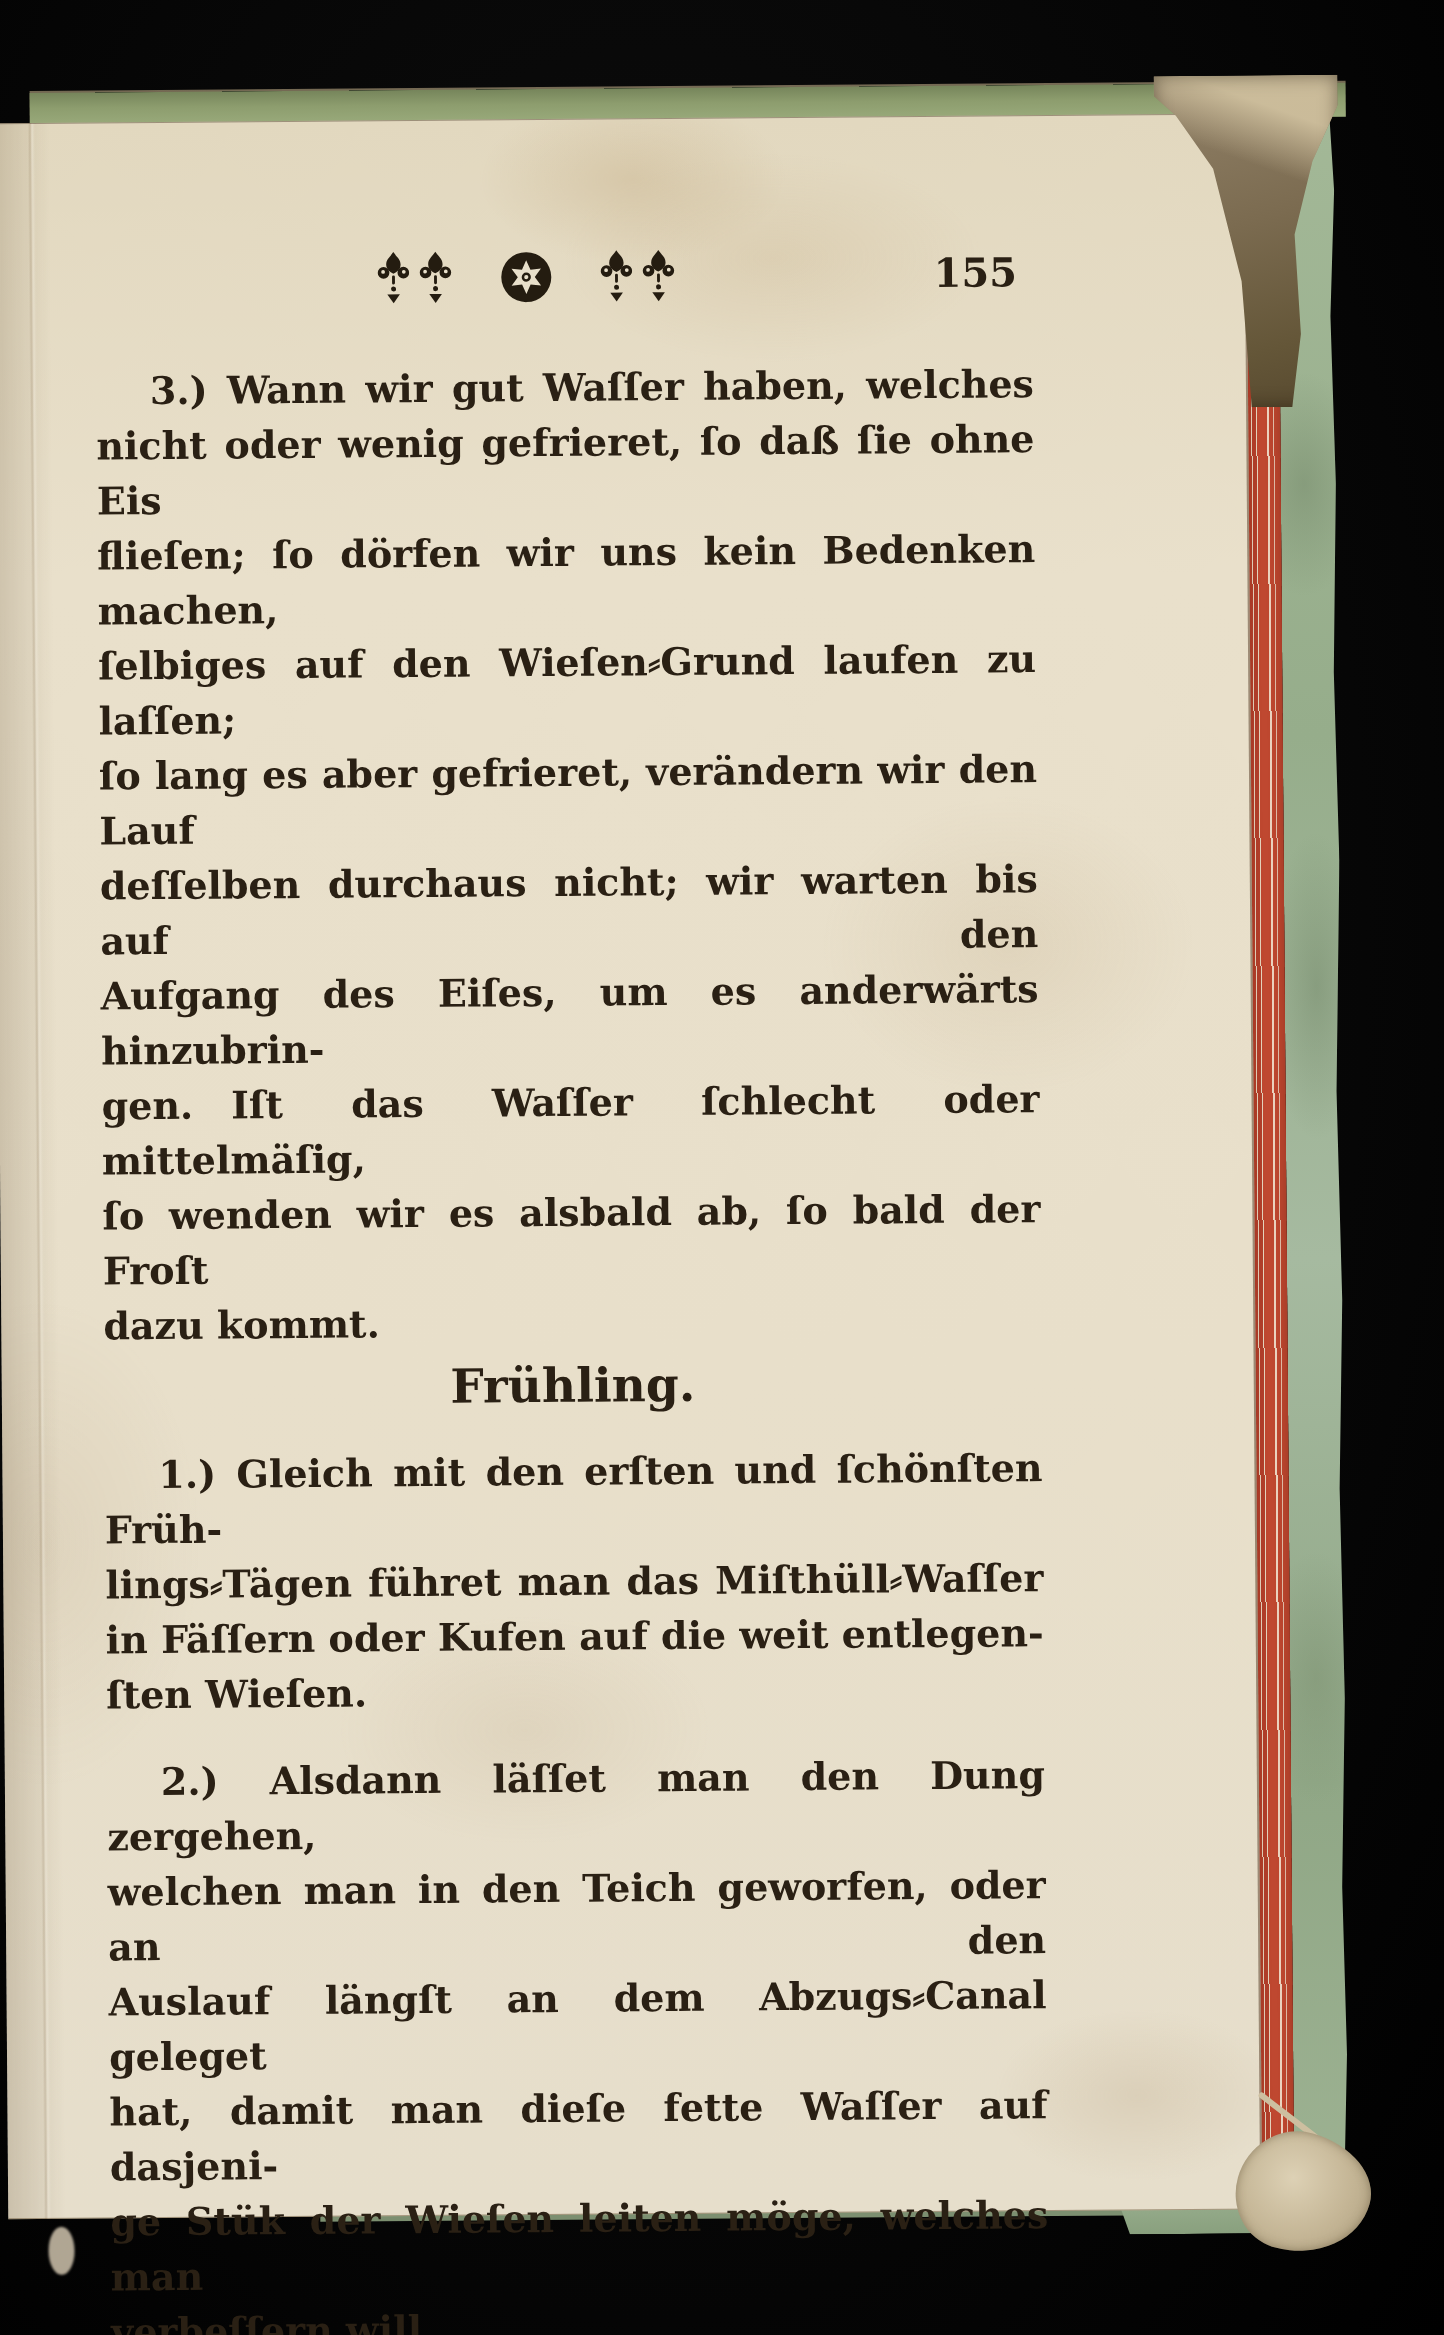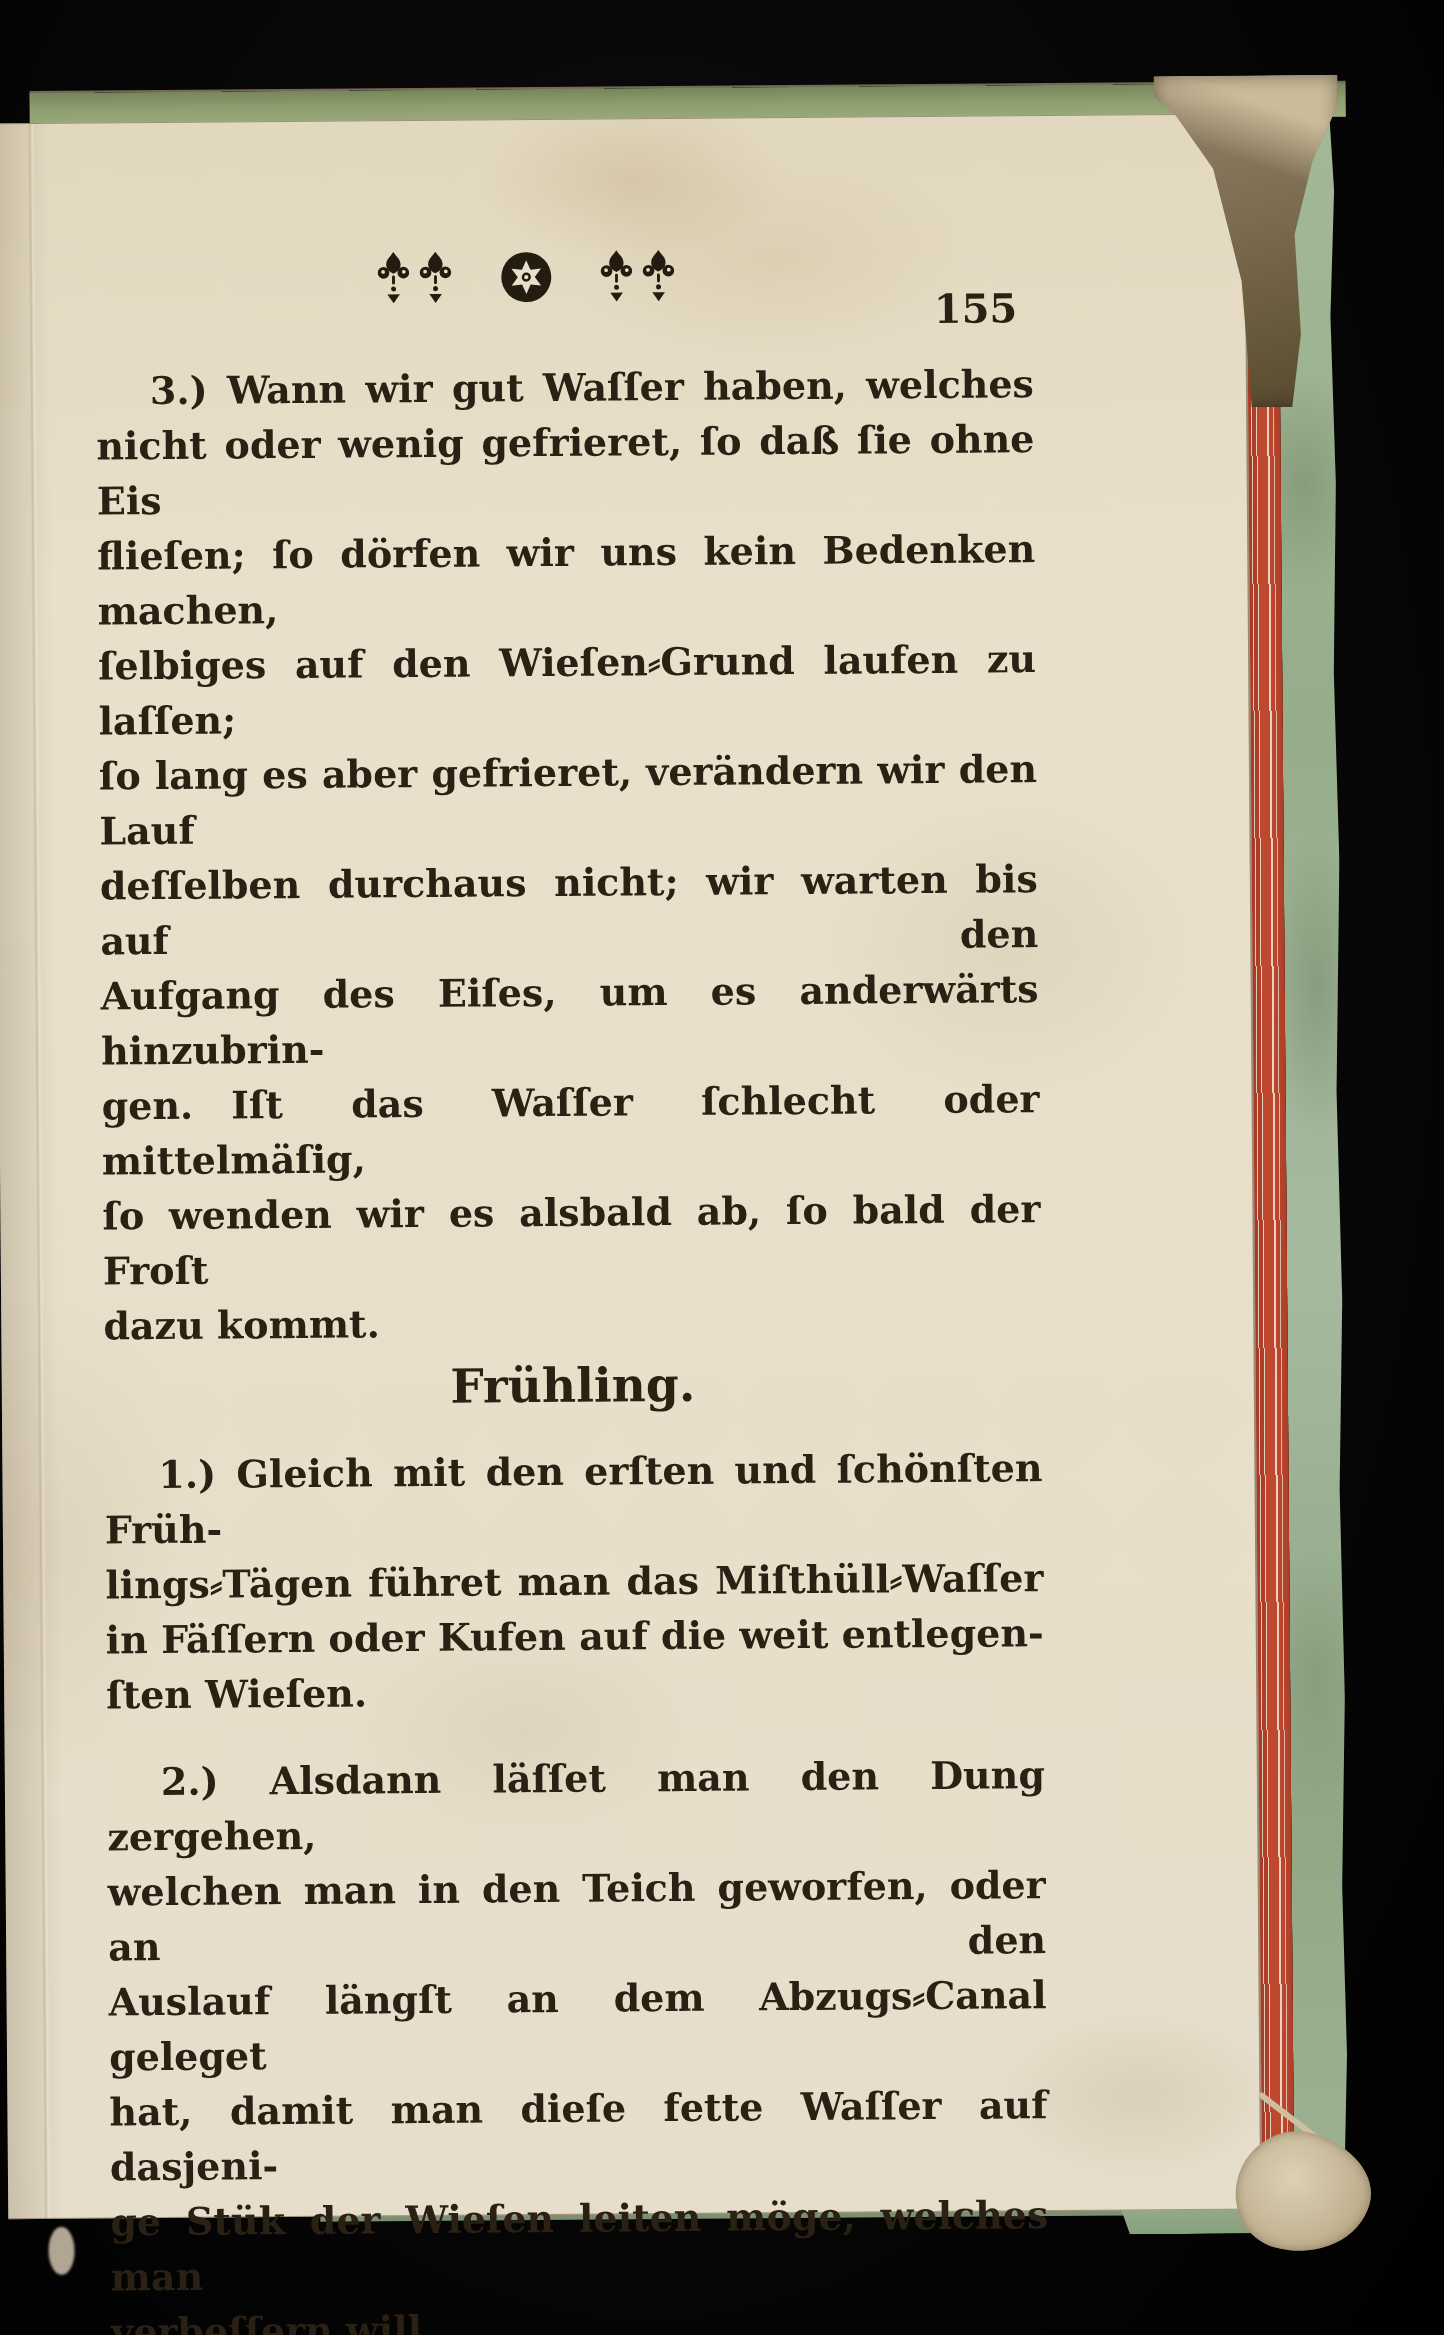--- a/index.html
+++ b/index.html
@@ -106,21 +106,21 @@
   }
   .header-row{position:relative;height:58px;}
   .orn-group{
     position:absolute;left:50%;top:0;transform:translateX(-50%) translateX(-38px);
     display:flex;align-items:center;gap:48px;height:58px;
   }
   .fleuron-pair{display:flex;gap:10px;align-items:center;}
   .fleuron-pair svg{height:54px;width:auto;display:block;}
   .rosette svg{height:52px;width:52px;display:block;}
   .page-number{
-    position:absolute;right:16px;top:4px;font-size:40px;line-height:48px;margin-top:36px;
+    position:absolute;right:16px;top:4px;font-size:40px;line-height:48px;
   }
 
   .para{margin:0;}
   .tline{
     line-height:55px;min-height:55px;
     text-align:justify;text-align-last:justify;white-space:pre-wrap;
   }
   .para .tline:first-child{text-indent:54px;}
   .para .tline:last-child{text-align-last:left;}
 

